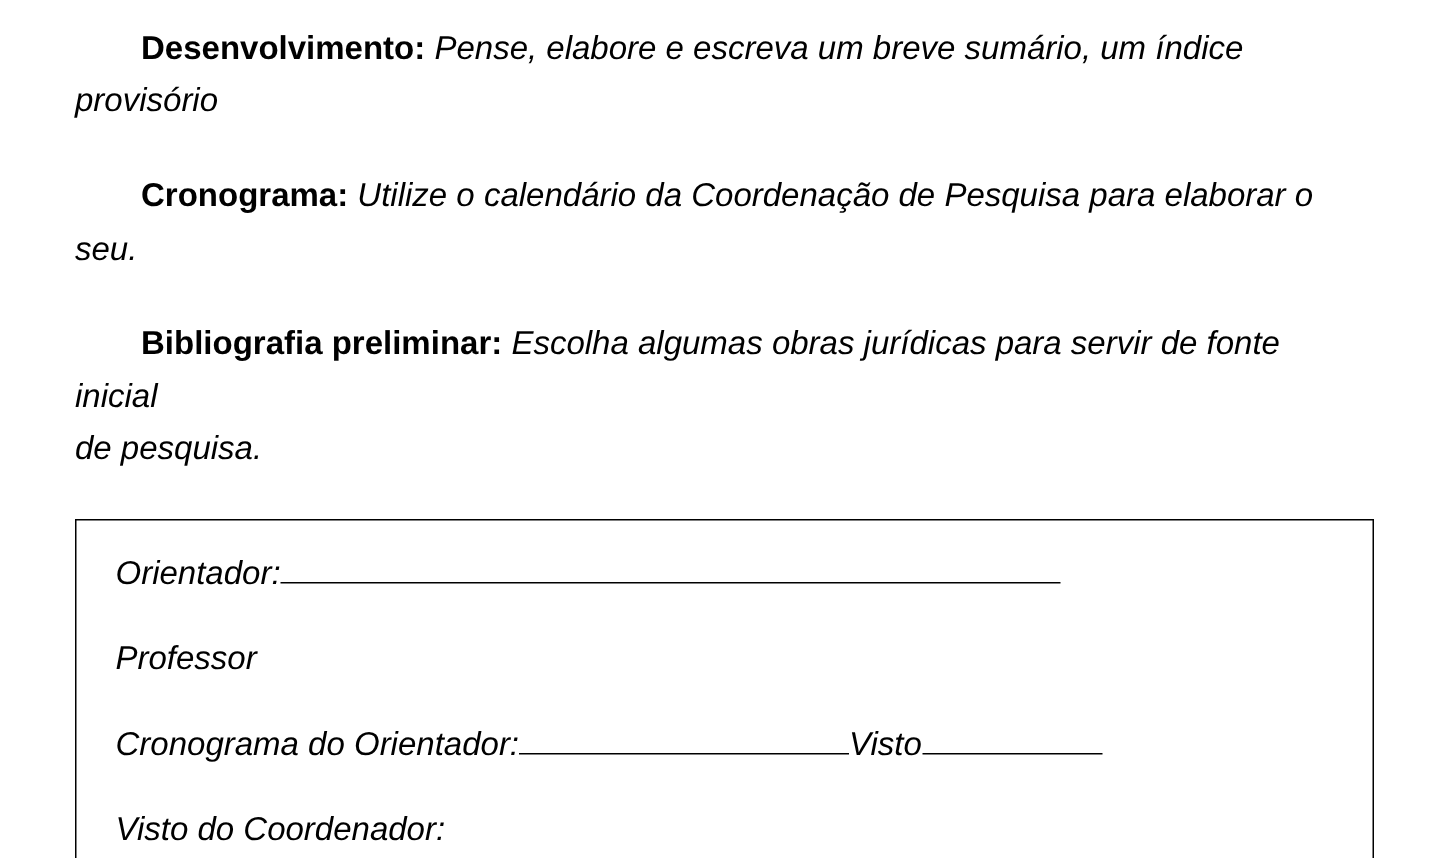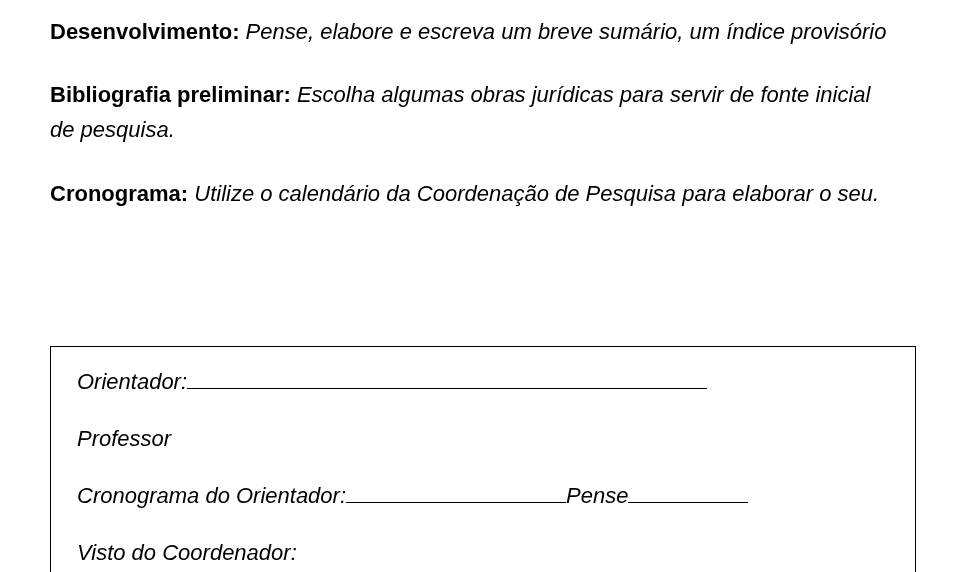--- a/index.html
+++ b/index.html
@@ -16,20 +16,21 @@
   .content {
     padding: 14px 50px 0 50px;
   }
   .para {
     font-size: 22px;
     line-height: 1.6;
     margin-bottom: 28px;
   }
   .bold {
     font-weight: bold;
+    margin-left: 44px;
   }
   .italic {
     font-style: italic;
   }
   .box {
     position: absolute;
     left: 50px;
     right: 44px;
     top: 346px;
     border: 1.5px solid #000000;
@@ -57,45 +58,45 @@
 </head>
 <body>
 
 <div class="content">
 
   <div class="para">
     <span class="bold">Desenvolvimento:</span><span class="italic"> Pense, elabore e escreva um breve sumário, um índice provisório </span><br>
   </div>
 
   <div class="para">
-    <span class="bold">Bibliografia preliminar:</span><span class="italic"> Escolha algumas obras jurídicas para servir de fonte inicial </span><br>
-    <span class="italic">de pesquisa.</span>
+    <span class="bold">Cronograma:</span><span class="italic"> Utilize o calendário da Coordenação de Pesquisa para elaborar o seu.</span>
   </div>
 
   <div class="para">
-    <span class="bold">Cronograma:</span><span class="italic"> Utilize o calendário da Coordenação de Pesquisa para elaborar o seu.</span>
+    <span class="bold">Bibliografia preliminar:</span><span class="italic"> Escolha algumas obras jurídicas para servir de fonte inicial </span><br>
+    <span class="italic">de pesquisa.</span>
   </div>
 
 </div>
 
 <div class="box">
 
   <div class="box-line">
     <span>Orientador:</span>
       <span class="underline" style="width:520px"></span>
   </div>
 
   <div class="box-line">
     <span>Professor</span>
   </div>
 
   <div class="box-line">
     <span>Cronograma do Orientador: </span>
       <span class="underline" style="width:220px"></span>
-      <span> Pense</span>
+      <span> Visto</span>
       <span class="underline" style="width:120px"></span>
   </div>
 
   <div class="box-line">
     <span>Visto do Coordenador: </span>
       <span class="underline" style="width:250px"></span>
       <span> Data: </span>
       <span class="underline" style="width:110px"></span>
   </div>
 

